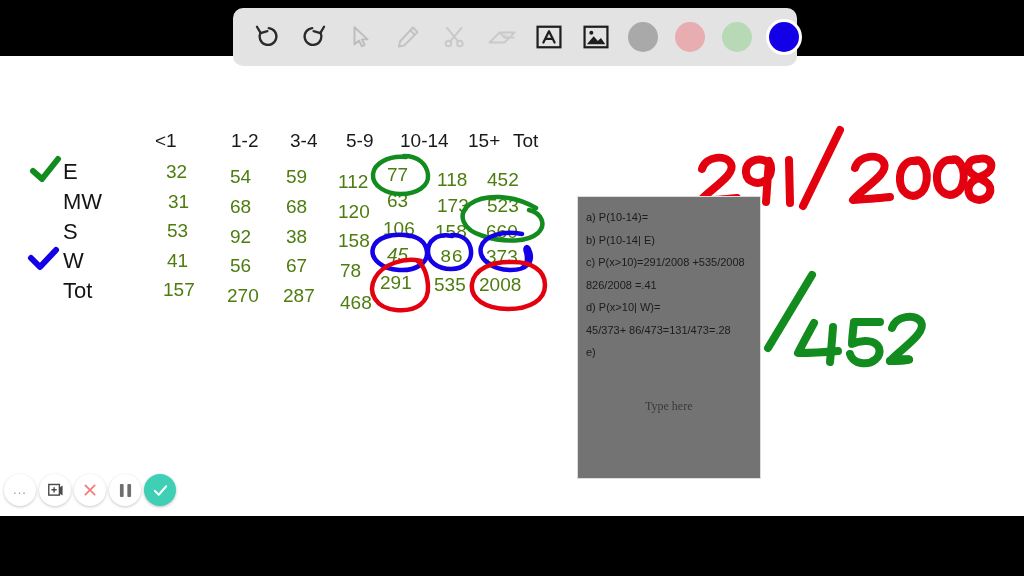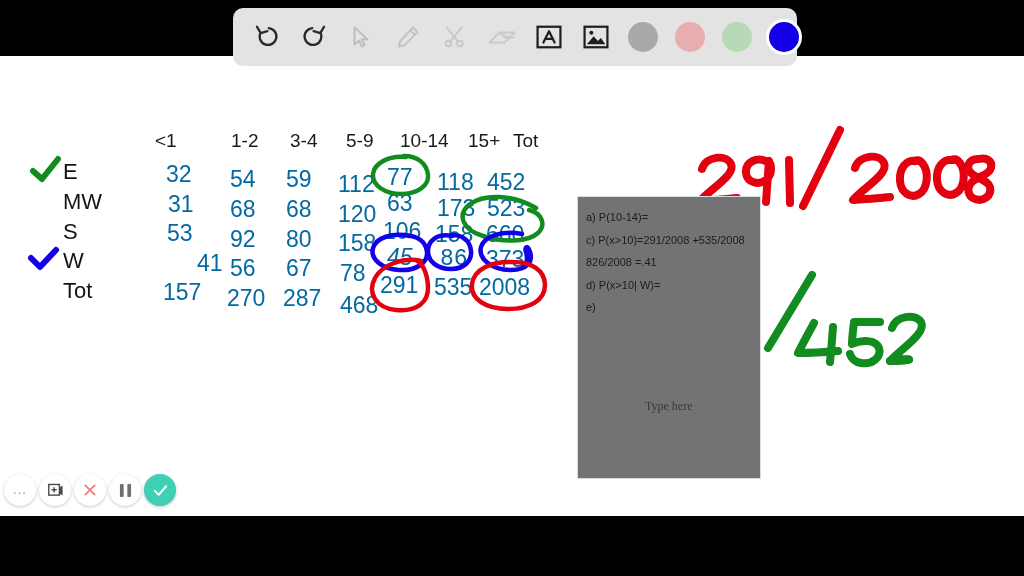--- a/index.html
+++ b/index.html
@@ -15,21 +15,21 @@
            justify-content:flex-start;gap:0px;padding:0 10px;box-sizing:border-box;}
   .tbtn{width:47px;height:46px;display:flex;align-items:center;justify-content:center;
         cursor:pointer;flex:0 0 auto;}
   .tbtn svg{display:block;}
   .sw{width:47px;height:46px;display:flex;align-items:center;justify-content:center;flex:0 0 auto;cursor:pointer;}
   .sw i{display:block;width:30px;height:30px;border-radius:50%;}
   .sw.sel i{box-shadow:0 0 0 3px #fff;}
 
   
   #table{position:absolute;left:0;top:0;width:560px;height:250px;}
-  .cell{position:absolute;color:#0369a1;font-size:23px;font-family:"Liberation Sans",sans-serif;
+  .cell{position:absolute;color:#4d7c0f;font-size:19px;font-family:"Liberation Sans",sans-serif;
         white-space:nowrap;}
   .hdr{font-size:19px;color:#1a1a1a;}
   .rlbl{font-size:22px;color:#141414;}
 
   
   #ink{position:absolute;left:0;top:0;width:1024px;height:460px;pointer-events:none;}
 
   
   #textbox{position:absolute;left:577px;top:140px;width:184px;height:283px;
            background:#737373;border:1px solid #dcdcdc;box-sizing:border-box;
@@ -89,27 +89,27 @@
       <div class="cell" style="left:168px;top:135px;">31</div>
       <div class="cell" style="left:230px;top:140px;">68</div>
       <div class="cell" style="left:286px;top:140px;">68</div>
       <div class="cell" style="left:338px;top:145px;">120</div>
       <div class="cell" style="left:387px;top:134px;">63</div>
       <div class="cell" style="left:437px;top:139px;">173</div>
       <div class="cell" style="left:487px;top:139px;">523</div>
 
       <div class="cell" style="left:167px;top:164px;">53</div>
       <div class="cell" style="left:230px;top:170px;">92</div>
-      <div class="cell" style="left:286px;top:170px;">80</div>
+      <div class="cell" style="left:286px;top:170px;">38</div>
       <div class="cell" style="left:338px;top:174px;">158</div>
       <div class="cell" style="left:383px;top:162px;">106</div>
       <div class="cell" style="left:435px;top:165px;">158</div>
       <div class="cell" style="left:486px;top:165px;">660</div>
 
-      <div class="cell" style="left:167px;top:194px;margin-left:30px;">41</div>
+      <div class="cell" style="left:167px;top:194px;">41</div>
       <div class="cell" style="left:230px;top:199px;">56</div>
       <div class="cell" style="left:286px;top:199px;">67</div>
       <div class="cell" style="left:340px;top:204px;">78</div>
       <div class="cell" style="left:387px;top:188px;font-style:italic;">45</div>
       <div class="cell" style="left:440px;top:190px;font-family:Liberation Mono, monospace;">86</div>
       <div class="cell" style="left:486px;top:190px;">373</div>
 
       <div class="cell" style="left:163px;top:223px;">157</div>
       <div class="cell" style="left:227px;top:229px;">270</div>
       <div class="cell" style="left:283px;top:229px;">287</div>
@@ -200,23 +200,25 @@
         <path d="M880,266 C870,266 861,266 854,266 C853,275 852,282 852,288
                  C862,283 876,284 879,292 C882,301 872,309 861,307 C855,306 851,302 850,298"></path>
 
         <path d="M892,272 C896,260 915,257 921,266 C927,277 901,293 890,305 C904,305 918,303 902,303"></path>
         <path d="M890,305 C904,304 918,303 901,304"></path>
       </g>
     </svg>
 
     <div id="textbox">
       <p class="sp-a">a) P(10-14)=</p>
+      <p class="sp-b">b) P(10-14| E)</p>
       <p>c) P(x&gt;10)=291/2008 +535/2008</p>
       <p class="sp-c2">826/2008 =.41</p>
       <p class="sp-d">d) P(x&gt;10| W)=</p>
+      <p class="sp-e">45/373+ 86/473=131/473=.28</p>
       <p>e)</p>
     </div>
     <div id="typehere">Type here</div>
 
     <div id="controls">
       <div class="pill">
         <span class="dots">...</span>
       </div>
       <div class="pill">
         <svg width="17" height="17" viewBox="0 0 24 24">

